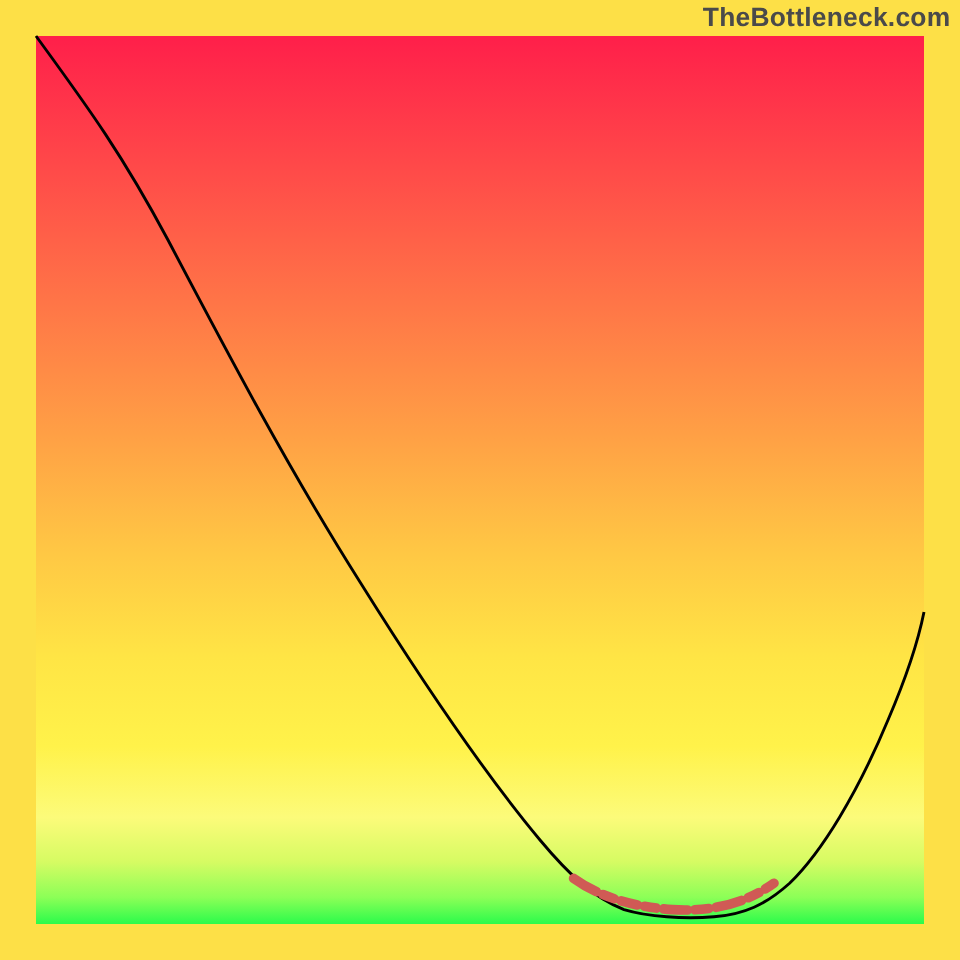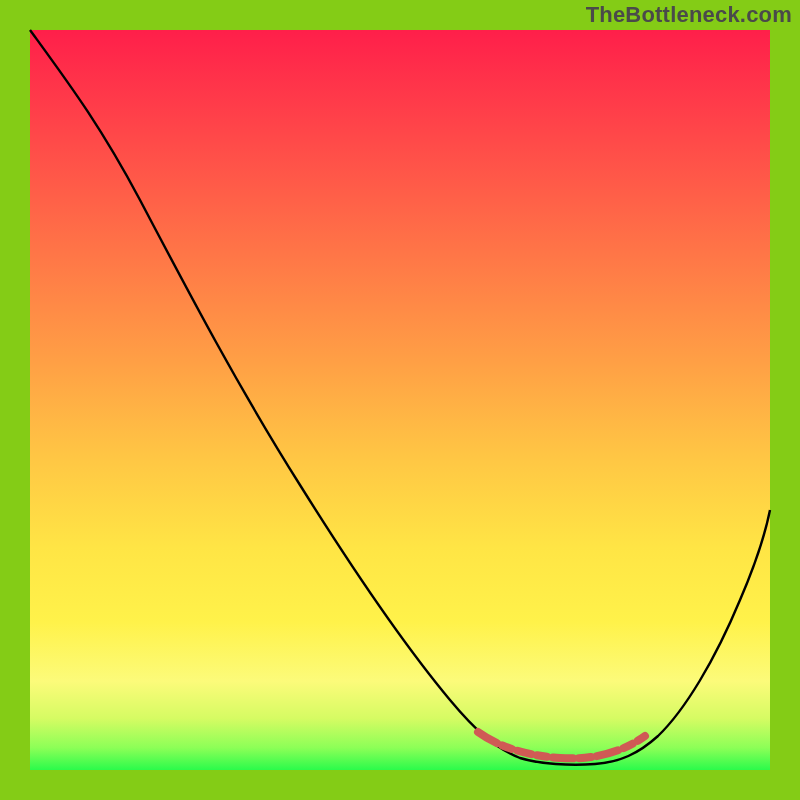--- a/index.html
+++ b/index.html
@@ -8,21 +8,21 @@
     width: 800px;
     height: 800px;
     background: #000;
     overflow: hidden;
     font-family: Arial, Helvetica, sans-serif;
   }
   .frame {
     position: relative;
     width: 800px;
     height: 800px;
-    background: #84cc16;
+    background: #fde047;
   }
   .watermark {
     position: absolute;
     top: 2px;
     right: 8px;
     font-size: 22px;
     font-weight: 600;
     color: #4a4a4a;
     letter-spacing: 0.2px;
     z-index: 5;

